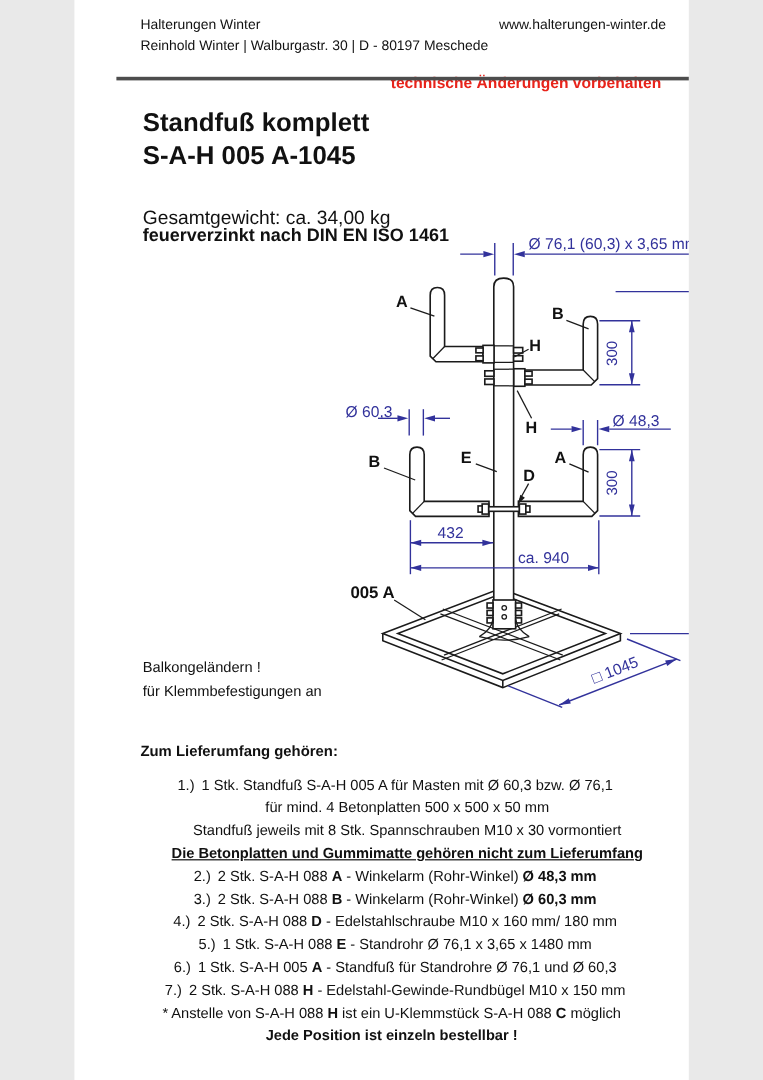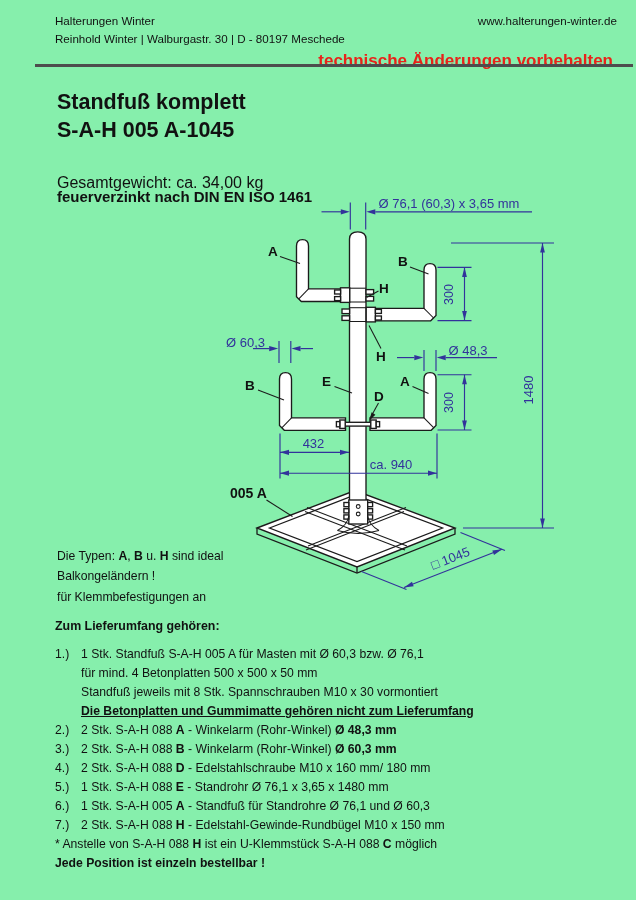--- a/index.html
+++ b/index.html
@@ -1,25 +1,25 @@
 <!DOCTYPE html>
 <html lang="de"><head>
 <meta charset="utf-8">
 <style>
   html,body{margin:0;padding:0;background:#e9e9e9;}
   .page{
-    position:relative;width:636px;height:900px;background:#86efac;
+    position:relative;width:512px;height:900px;background:#ffffff;
     margin:0 auto;overflow:hidden;
     font-family:"Liberation Sans","DejaVu Sans",sans-serif;color:#111;
   }
   .abs{position:absolute;}
   
   .hdr{font-size:11.6px;color:#111;white-space:nowrap;}
   .hdr-right{text-align:right;}
-  .red{color:#e8231a;font-weight:bold;font-size:17px;}
+  .red{color:#e8231a;font-weight:bold;font-size:13px;margin-top:10px;}
   .rule{background:#4d4d4d;height:3.5px;}
   
   .t1{font-size:21.5px;font-weight:bold;line-height:28px;white-space:nowrap;}
   .t2{font-size:15px;font-weight:bold;white-space:nowrap;}
   .t3{font-size:16px;white-space:nowrap;}
   
   .note{font-size:12.2px;line-height:20.4px;white-space:nowrap;}
   .listhead{font-size:12.4px;font-weight:bold;white-space:nowrap;}
   .rows{font-size:12.2px;white-space:nowrap;}
   .row{height:19px;line-height:19px;}
@@ -219,27 +219,26 @@
       <polygon fill="#1b1b1b" points="369.5,420.5 375.4,414.8 371.6,412.2"></polygon>
       <text class="lbl" x="374" y="401">D</text>
       <line class="thin" x1="412.5" y1="386.5" x2="428.5" y2="393.5"></line>
       <text class="lbl" x="400" y="386">A</text>
       <line class="thin" x1="266.5" y1="500" x2="292.5" y2="516.5"></line>
       <text class="lbl-b" x="230" y="498">005 A</text>
     </g>
   </svg>
 
   <div class="abs note" style="left:57px;top:546px;" id="note-lines">
-      <div><span>Die Typen: </span><span class="b">A</span><span>, </span><span class="b">B</span><span> u. </span><span class="b">H</span><span> sind ideal</span></div>
       <div><span>Balkongeländern !</span></div>
       <div><span>für Klemmbefestigungen an</span></div>
     </div>
 
   <div class="abs listhead" style="left:55px;top:619px;">Zum Lieferumfang gehören:</div>
-  <div class="abs rows" style="left:55px;top:645px;" id="delivery-rows">
+  <div class="abs rows" style="left:55px;top:645px;text-align:center;" id="delivery-rows">
       <div class="row"><span class="num">1.)</span><span>1 Stk. Standfuß S-A-H 005 A für Masten mit Ø 60,3 bzw. Ø 76,1</span></div>
       <div class="row"><span class="num"></span><span>für mind. 4 Betonplatten 500 x 500 x 50 mm</span></div>
       <div class="row"><span class="num"></span><span>Standfuß jeweils mit 8 Stk. Spannschrauben M10 x 30 vormontiert</span></div>
       <div class="row"><span class="num"></span><span class="b u">Die Betonplatten und Gummimatte gehören nicht zum Lieferumfang</span></div>
       <div class="row"><span class="num">2.)</span><span>2 Stk. S-A-H 088 </span><span class="b">A</span><span> - Winkelarm (Rohr-Winkel) </span><span class="b">Ø 48,3 mm</span></div>
       <div class="row"><span class="num">3.)</span><span>2 Stk. S-A-H 088 </span><span class="b">B</span><span> - Winkelarm (Rohr-Winkel) </span><span class="b">Ø 60,3 mm</span></div>
       <div class="row"><span class="num">4.)</span><span>2 Stk. S-A-H 088 </span><span class="b">D</span><span> - Edelstahlschraube M10 x 160 mm/ 180 mm</span></div>
       <div class="row"><span class="num">5.)</span><span>1 Stk. S-A-H 088 </span><span class="b">E</span><span> - Standrohr Ø 76,1 x 3,65 x 1480 mm</span></div>
       <div class="row"><span class="num">6.)</span><span>1 Stk. S-A-H 005 </span><span class="b">A</span><span> - Standfuß für Standrohre Ø 76,1 und Ø 60,3</span></div>
       <div class="row"><span class="num">7.)</span><span>2 Stk. S-A-H 088 </span><span class="b">H</span><span> - Edelstahl-Gewinde-Rundbügel M10 x 150 mm</span></div>

